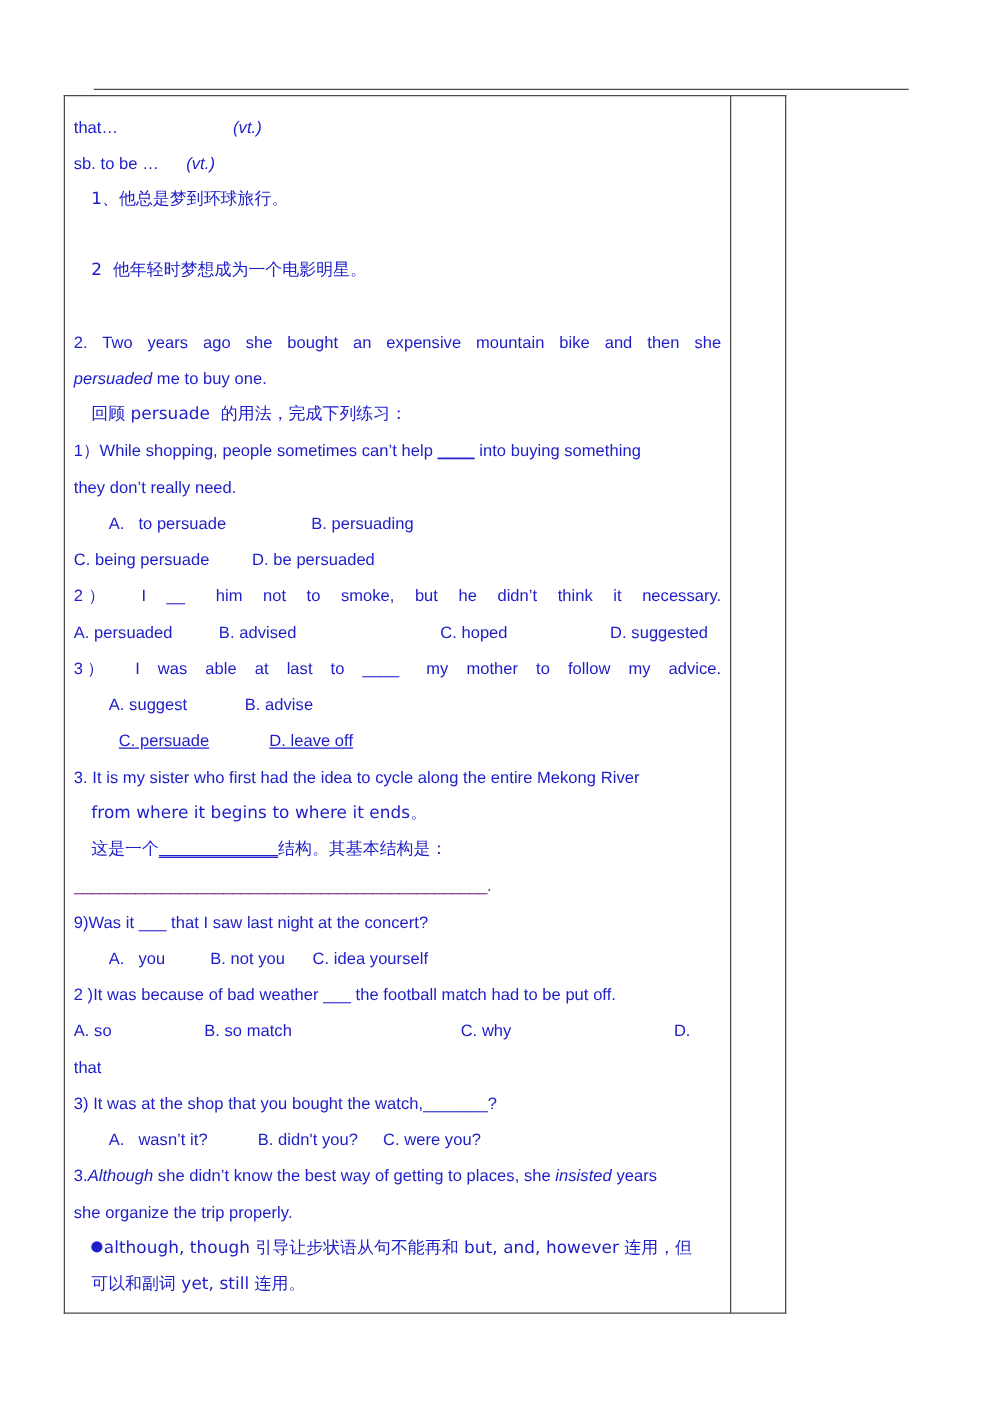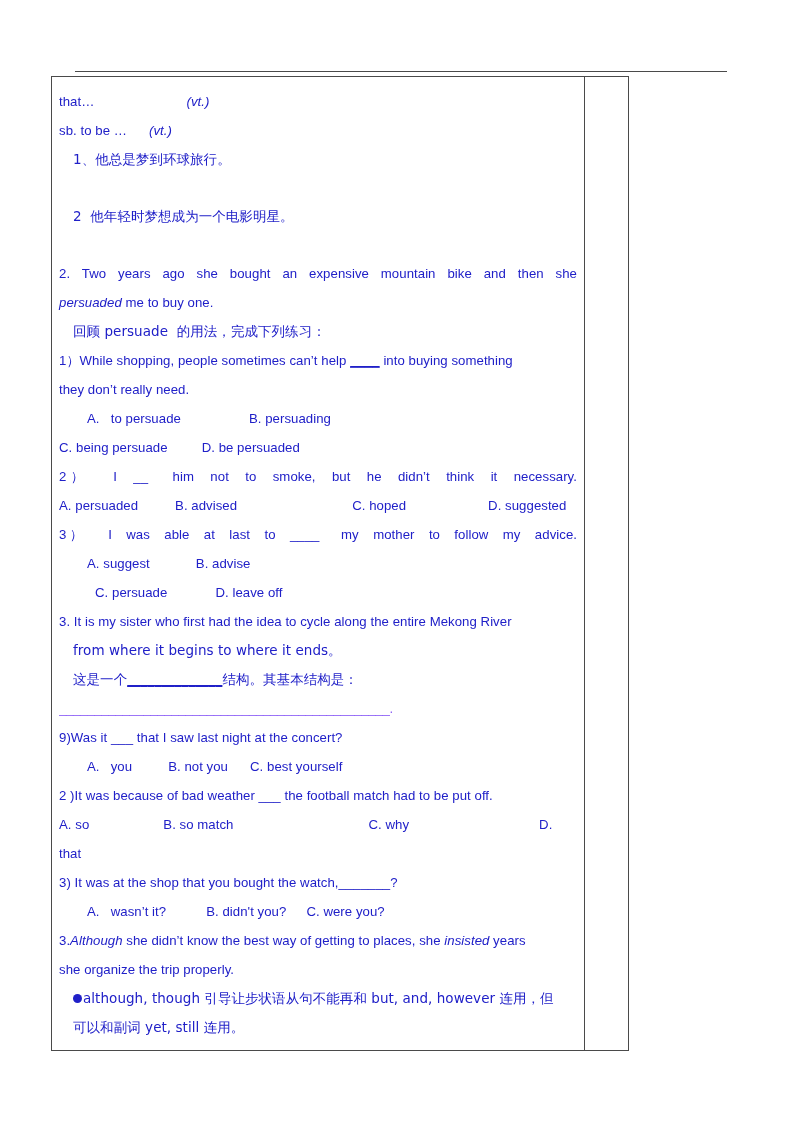--- a/index.html
+++ b/index.html
@@ -66,26 +66,26 @@
     font-size: 13.5px;
     margin-left: 14px;
   }
   .ln.just {
     text-align: justify;
     text-align-last: justify;
   }
 
   .ital { font-style: italic; }
   .indent1 { padding-left: 28px; }
-  .indent2 { padding-left: 36px; }
+  .indent2 { padding-left: 36px; text-decoration: underline; }
 
   .blank-s { text-decoration: underline; }
 
   .longrule {
-    color: #8b5cf6;
+    color: #701a75;
     font-size: 13.2px;
     line-height: 29px;
     letter-spacing: -0.3px;
     white-space: nowrap;
     overflow: hidden;
   }
 
   .bullet-dot {
     display: inline-block;
     width: 9px;
@@ -148,21 +148,21 @@
 
           <div class="ln">3. It is my sister who first had the idea to cycle along the entire Mekong River</div>
           <div class="ln cn">from where it begins to where it ends。</div>
 
           <div class="ln cn"><span>这是一个</span><span class="blank-s">______________</span><span>结构。其基本结构是：</span></div>
 
           <div class="longrule">_______________________________________________.</div>
 
           <div class="ln">9)Was it ___ that I saw last night at the concert?</div>
 
-          <div class="ln indent1"><span>A.   you</span><span style="display:inline-block;width:36px"></span><span>B. not you</span><span style="display:inline-block;width:22px"></span><span>C. best yourself</span></div>
+          <div class="ln indent1"><span>A.   you</span><span style="display:inline-block;width:36px"></span><span>B. not you</span><span style="display:inline-block;width:22px"></span><span>C. idea yourself</span></div>
 
           <div class="ln">2 )It was because of bad weather ___ the football match had to be put off.</div>
 
           <div class="ln"><span>A. so</span><span style="display:inline-block;width:74px"></span><span>B. so match</span><span style="display:inline-block;width:135px"></span><span>C. why</span><span style="display:inline-block;width:130px"></span><span>D. that</span></div>
 
           <div class="ln">3) It was at the shop that you bought the watch,_______?</div>
 
           <div class="ln indent1"><span>A.   wasn’t it?</span><span style="display:inline-block;width:40px"></span><span>B. didn't you?</span><span style="display:inline-block;width:20px"></span><span>C. were you?</span></div>
 
           <div class="ln"><span>3.</span><span class="ital">Although</span><span> she didn’t know the best way of getting to places, she </span><span class="ital">insisted</span><span> years</span></div>

